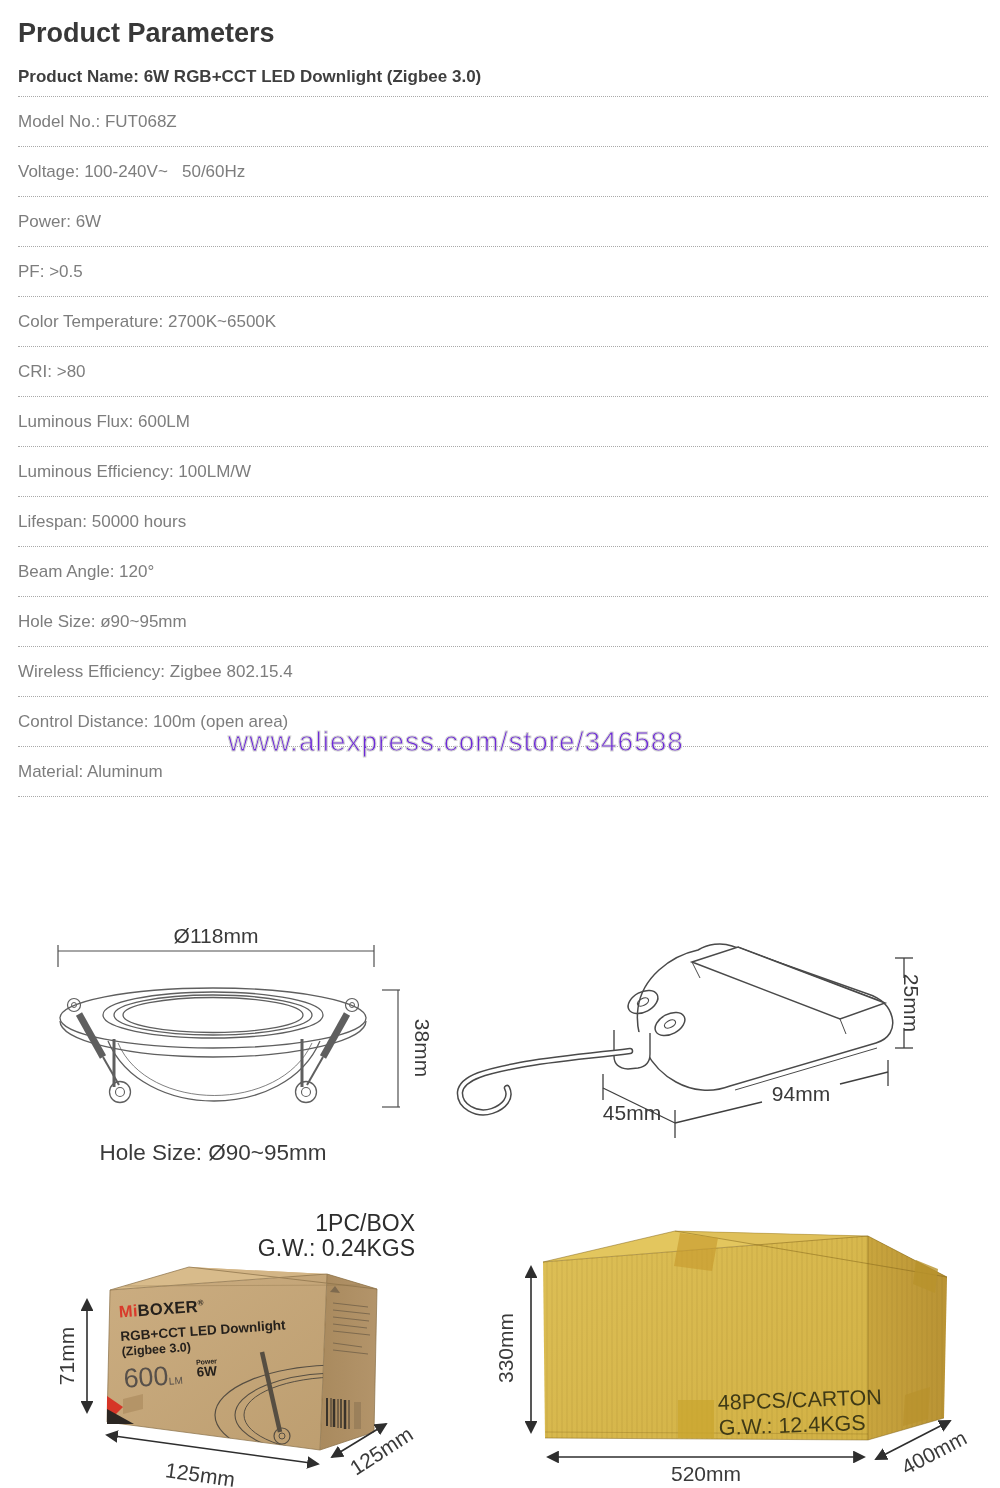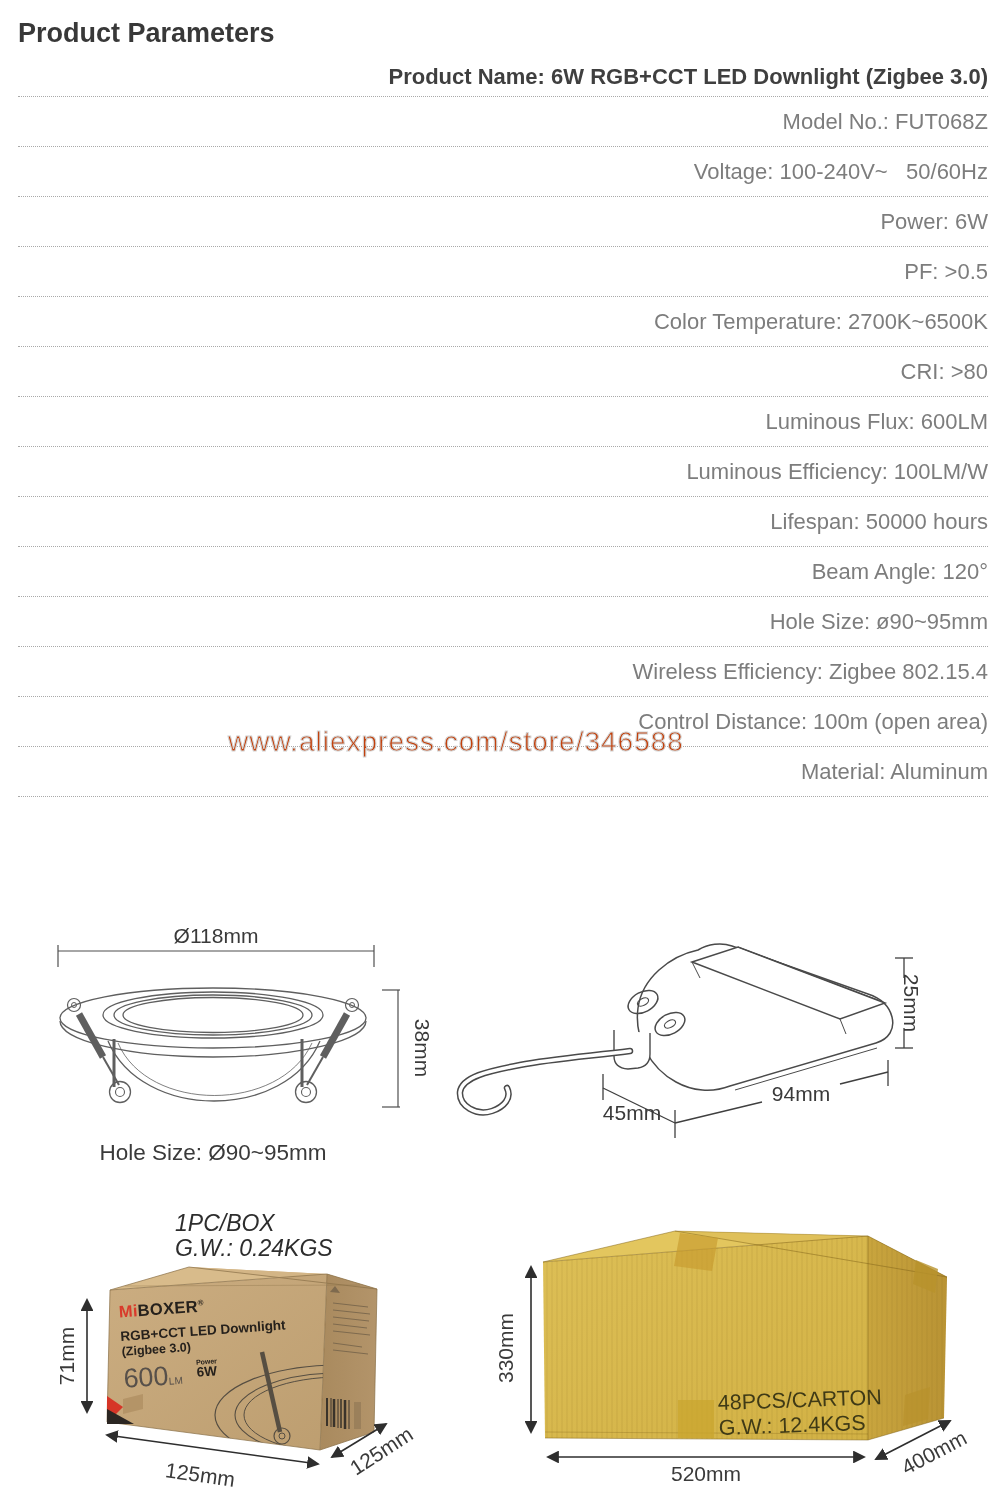--- a/index.html
+++ b/index.html
@@ -1,28 +1,28 @@
 <!DOCTYPE html>
 <html><head>
 <meta charset="utf-8">
 <style>
   html,body{margin:0;padding:0;background:#fff;}
   body{width:1000px;height:1488px;font-family:"Liberation Sans",sans-serif;overflow:hidden;}
   .page{position:relative;width:1000px;height:1488px;background:#fff;}
   .page-title{margin:0;padding:18px 0 0 18px;font-size:27px;line-height:30px;font-weight:bold;color:#383838;}
   .spec-table{margin-top:10px;}
   .spec-row{margin:0 12px 0 18px;padding:15px 0 14px 0;border-bottom:1px dotted #a9a9a9;
-            font-size:22px;line-height:20px;color:#7d7d7d;white-space:pre-wrap;text-align:right;}
+            font-size:17px;line-height:20px;color:#7d7d7d;white-space:pre-wrap;}
   .spec-row.bold{font-weight:bold;color:#3f3f3f;padding:9px 0 9px 0;}
   .watermark{position:absolute;left:228px;top:726px;width:560px;font-size:28px;letter-spacing:1px;
-             color:#c2410c;-webkit-text-stroke:1px #d4d4d4;text-shadow:0 0 1px #d8d8d8;pointer-events:none;}
+             color:#6d28d9;-webkit-text-stroke:1px #d4d4d4;text-shadow:0 0 1px #d8d8d8;pointer-events:none;}
   .abs{position:absolute;}
   svg text{font-family:"Liberation Sans",sans-serif;}
   .dimlbl{fill:#3a3a3a;font-size:21px;}
-  .pack-header{position:absolute;left:175px;top:1211px;width:230px;text-align:left;color:#2d2d2d;font-style:italic;}
+  .pack-header{position:absolute;left:185px;top:1211px;width:230px;text-align:right;color:#2d2d2d;}
   .pack-header div{font-size:23px;line-height:25px;}
   .box-print{position:absolute;left:118px;top:1300px;width:195px;transform:rotate(-4deg);transform-origin:0 0;}
   .box-logo{font-size:16.5px;font-weight:bold;letter-spacing:.3px;color:#26211c;line-height:17px;}
   .box-logo .mi{color:#d93a2b;}
   .box-logo .reg{font-size:8px;vertical-align:super;}
   .box-name1{margin-top:8px;font-size:13.5px;font-weight:bold;color:#26211c;line-height:16px;}
   .box-name2{font-size:12.5px;font-weight:bold;color:#26211c;line-height:15px;}
   .lrow{margin-top:4px;height:28px;}
   .lum{font-size:27px;color:#57504a;line-height:27px;}
   .lu{font-size:10px;color:#57504a;}

